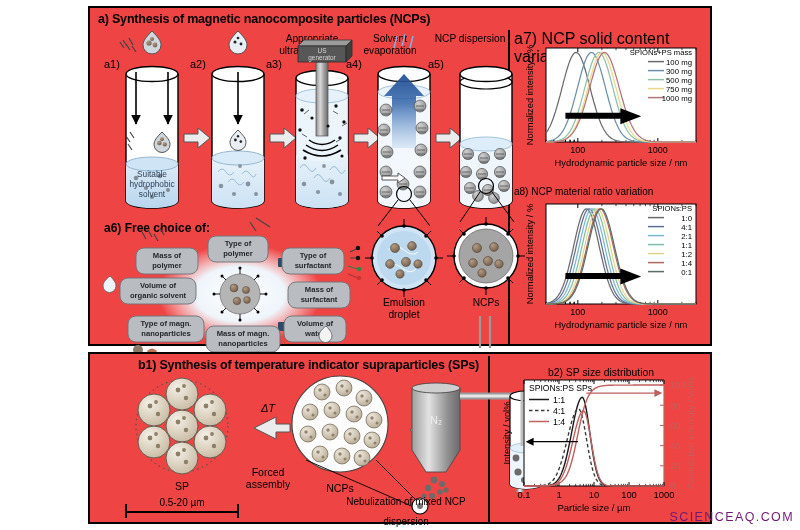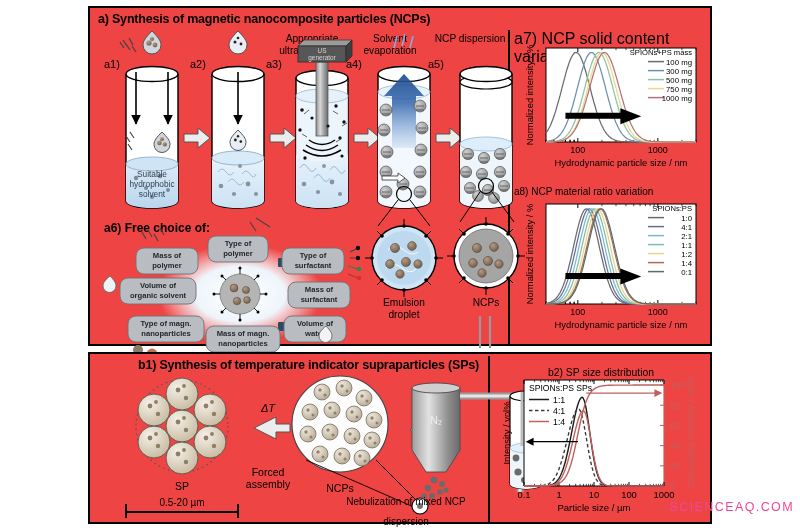--- a/index.html
+++ b/index.html
@@ -8,22 +8,22 @@
   .fig{position:absolute;left:0;top:0;width:800px;height:530px;}
   .panel{position:absolute;border:2.5px solid #000;background:#ef4444;box-sizing:border-box;}
   #panel-a{left:88px;top:6px;width:624px;height:340px;}
   #panel-b{left:88px;top:352px;width:624px;height:172px;}
   .vdiv{position:absolute;width:2px;background:#000;}
   .ttl{font-weight:bold;font-size:12.5px;letter-spacing:-0.2px;}
   .lbl{font-size:10px;}
   .ctr{text-align:center;}
   .abs{position:absolute;}
   svg{display:block;overflow:visible;}
-  .wm{position:absolute;right:6px;bottom:16px;font-size:12.5px;letter-spacing:1.4px;
-      color:#ec4899;font-family:"Liberation Sans",sans-serif;}
+  .wm{position:absolute;right:6px;bottom:6px;font-size:12.5px;letter-spacing:1.4px;
+      color:#701a75;font-family:"Liberation Sans",sans-serif;}
 </style>
 </head>
 <body>
 
 <div class="fig">
 
   <div class="panel" id="panel-a">
     <div class="abs ttl" style="left:8px;top:4px;">a) Synthesis of magnetic nanocomposite particles (NCPs)</div>
 
     <div class="vdiv" style="left:418px;top:22px;height:316px;"></div>

